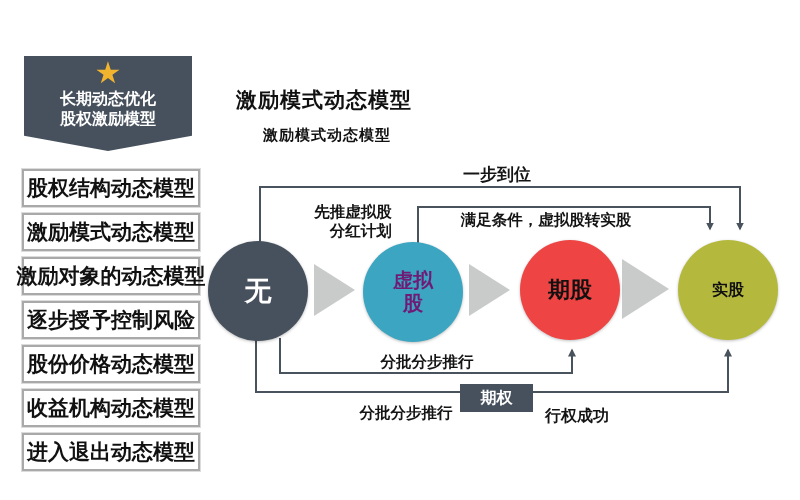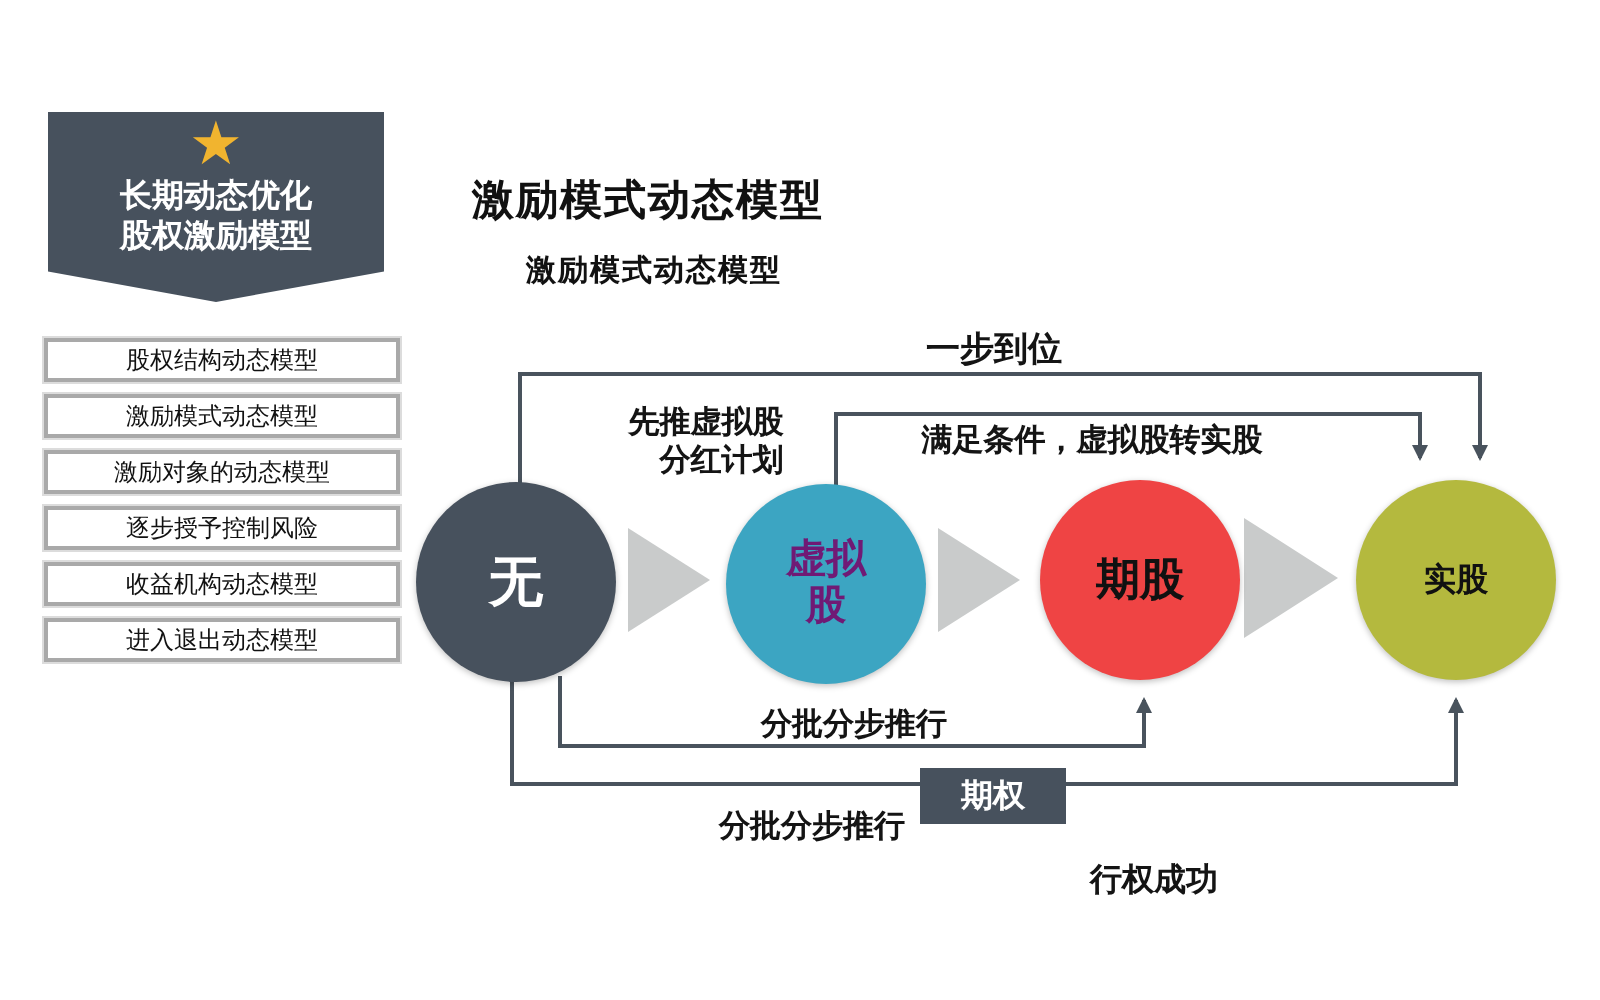--- a/index.html
+++ b/index.html
@@ -27,25 +27,25 @@
     color: #f1b42f;
   }
   .banner .bline {
     color: #ffffff; font-weight: bold; font-size: 16px; line-height: 20px;
     white-space: nowrap;
   }
 
   
   .side-list { position: absolute; left: 22px; top: 169px; width: 178px; }
   .side-item {
-    width: 178px; height: 22px; margin-bottom: 6px;
+    width: 178px; height: 38px; margin-bottom: 6px;
     background: #ffffff;
     border: 2px solid #a9a9a9;
     box-shadow: 0 0 0 1px #dcdcdc;
-    font-size: 12px; font-weight: normal; color: #111;
+    font-size: 21px; font-weight: bold; color: #111;
     display: flex; align-items: center; justify-content: center;
     white-space: nowrap;
   }
 
   
   .main-title {
     position: absolute; left: 236px; top: 86px;
     font-size: 21px; font-weight: bold; letter-spacing: 1px; white-space: nowrap;
   }
   .main-subtitle {
@@ -88,36 +88,37 @@
   .lbl-virtual   { left: 340px; top: 202px; line-height: 19px; margin-left: 13px; }
   .lbl-condition { left: 546px; top: 210px; }
   .lbl-batch-top    { left: 427px; top: 352px; }
   .lbl-batch-bottom { left: 406px; top: 403px; }
   .badge {
     position: absolute; left: 460px; top: 384px; width: 73px; height: 28px;
     display: flex; align-items: center; justify-content: center;
     color: #ffffff; font-weight: bold; font-size: 16px; z-index: 3;
     white-space: nowrap;
   }
-  .lbl-exercise { left: 545px; top: 406px; font-size: 16px; margin-top: 24px; }
+  .lbl-exercise { left: 545px; top: 406px; font-size: 16px; }
 </style>
 </head>
 <body>
 
 <div class="banner" style="background-color: rgb(71, 81, 93);">
   <div class="star" style="color: rgb(241, 180, 47);">★</div>
   <div class="bline">长期动态优化</div>
   <div class="bline">股权激励模型</div>
 </div>
 
 <div class="side-list">
   <div class="side-item">股权结构动态模型</div>
   <div class="side-item">激励模式动态模型</div>
   <div class="side-item">激励对象的动态模型</div>
   <div class="side-item">逐步授予控制风险</div>
+  <div class="side-item">股份价格动态模型</div>
   <div class="side-item">收益机构动态模型</div>
   <div class="side-item">进入退出动态模型</div>
 </div>
 
 <div class="main-title">激励模式动态模型</div>
 <div class="main-subtitle">激励模式动态模型</div>
 
 <svg class="connectors" viewBox="0 0 800 500">
   <defs>
     <marker id="arrow" markerWidth="9" markerHeight="9" refX="6.5" refY="4" orient="auto" markerUnits="userSpaceOnUse">

